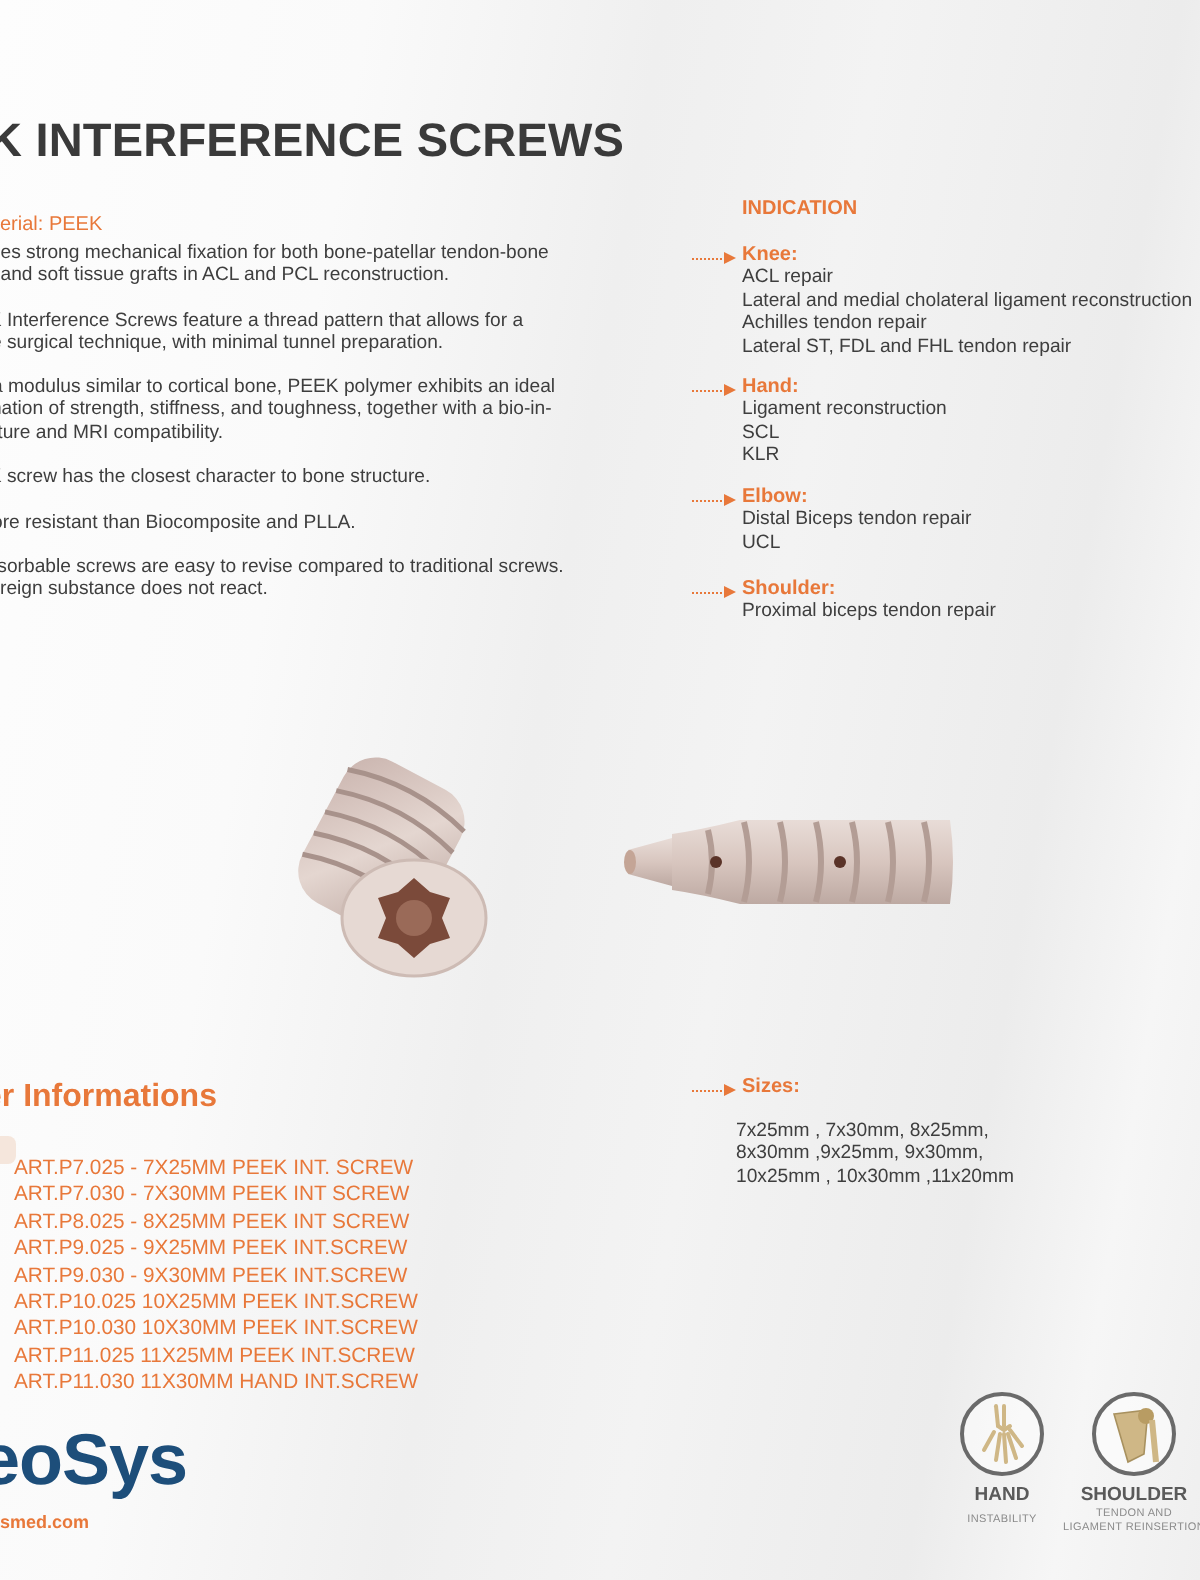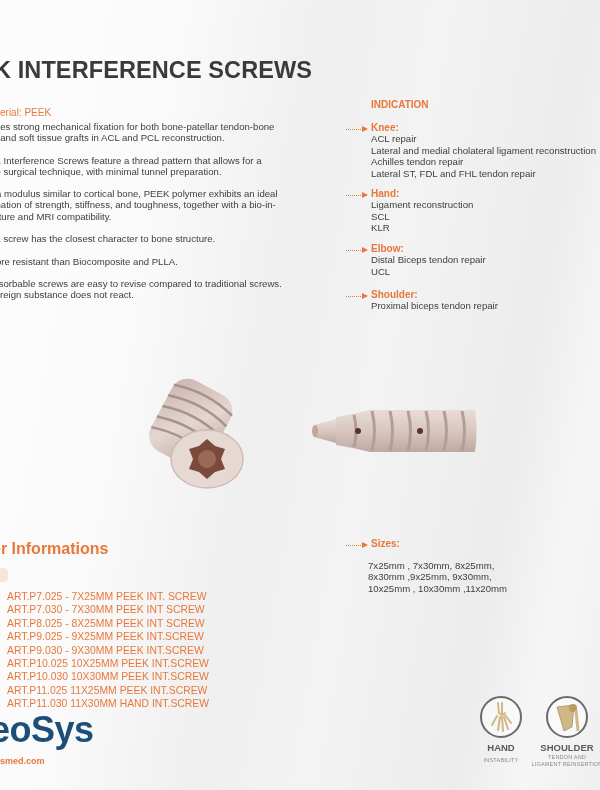--- a/index.html
+++ b/index.html
@@ -29,21 +29,21 @@
   .arrow::before {
     content: ""; position: absolute; left: 0; top: 4px; width: 17px; border-top: 1px dotted #e8783a;
   }
   .arrow::after {
     content: ""; position: absolute; right: 0; top: 1px; width: 0; height: 0;
     border-left: 6px solid #e8783a; border-top: 3.5px solid transparent; border-bottom: 3.5px solid transparent;
   }
   .ind-items { padding-left: 25px; color: #3e3e3e; white-space: nowrap; }
   .ind-items div { height: 11.4px; }
   .order-title { left: -8px; top: 540px; font-size: 16px; font-weight: bold; color: #e8783a; white-space: nowrap; }
-  .order-list { left: 7px; top: 578px; font-size: 10.4px; line-height: 13.4px; color: #e8783a; white-space: nowrap; margin-top: 12px; }
+  .order-list { left: 7px; top: 578px; font-size: 10.4px; line-height: 13.4px; color: #e8783a; white-space: nowrap; }
   .order-list div { height: 13.4px; }
   .order-tab {
     left: 0; top: 568px; width: 8px; height: 14px; background: #f5e6dc; border-radius: 0 4px 4px 0;
   }
   .sizes-head { left: 346px; top: 538px; }
   .sizes-text { left: 368px; top: 560px; font-size: 9.6px; line-height: 11.4px; color: #3e3e3e; white-space: nowrap; }
   .logo { left: -10px; top: 709px; font-size: 36px; font-weight: bold; color: #1d4e7a; letter-spacing: -0.5px; }
   .website { left: 0; top: 756px; font-size: 9px; font-weight: bold; color: #e8783a; }
   .icon-box { text-align: center; }
   .icon-circle {

